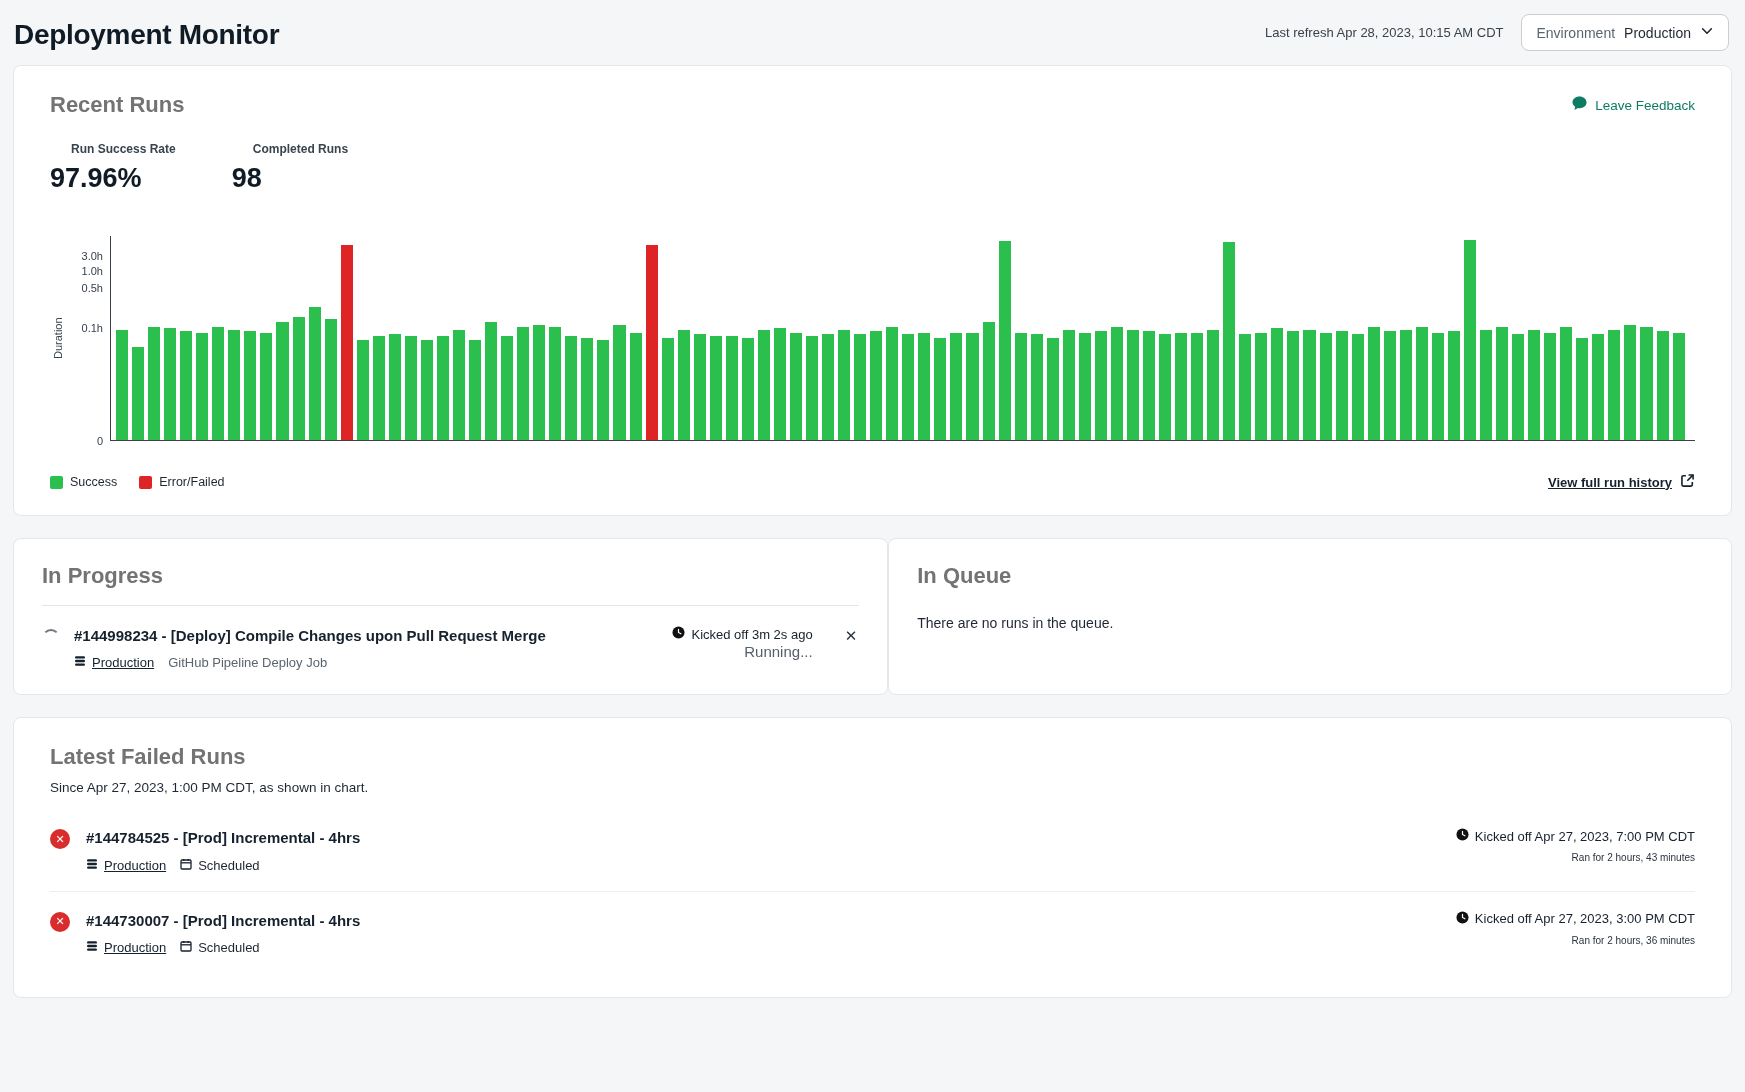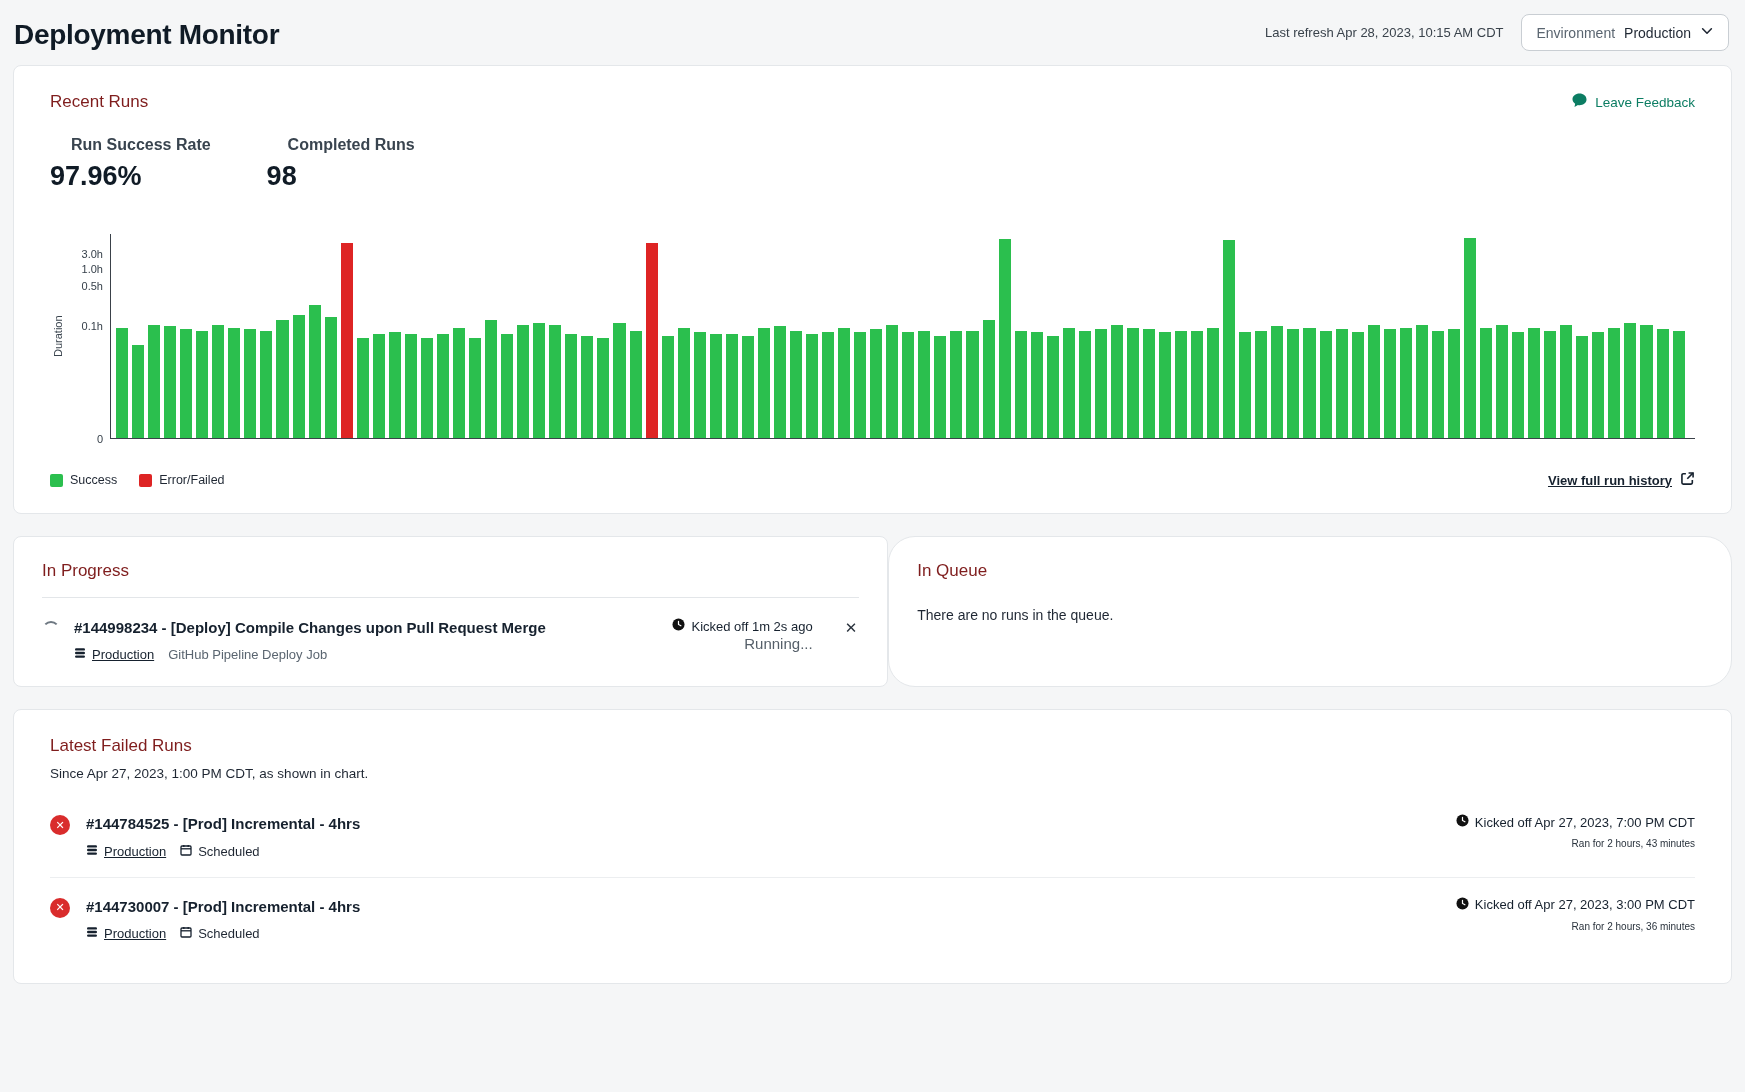--- a/index.html
+++ b/index.html
@@ -30,32 +30,32 @@
   
   .card {
     background: #fff; border: 1px solid #e4e7ea; border-radius: 8px;
     margin: 0 13px;
   }
   .card-lg { padding: 26px 36px 24px 36px; margin-bottom: 22px; }
   .card-sm { padding: 24px 28px; }
   .two-col { display: flex; margin: 0 13px 22px 13px; }
   .two-col .card { margin: 0; }
   .col-left { flex: 1.04; }
-  .col-right { flex: 1; border-radius: 27px; }
-  .card-title { font-size: 17px; font-weight: 400; color: #7f1d1d; }
+  .col-right { flex: 1; }
+  .card-title { font-size: 22px; font-weight: 700; color: #737373; }
   .card-head-row { display: flex; align-items: center; }
 
   
   .feedback-link {
     margin-left: auto; display: flex; align-items: center; gap: 7px;
     color: #0c7d63; font-size: 13.5px; font-weight: 500; cursor: pointer;
   }
   .feedback-link svg { width: 17px; height: 17px; }
   .stats-row { display: flex; gap: 56px; margin-top: 24px; }
-  .stat-label { font-size: 16px; font-weight: 700; color: #39444f; padding-left: 21px; }
+  .stat-label { font-size: 12px; font-weight: 700; color: #39444f; padding-left: 21px; }
   .stat-value { font-size: 27px; font-weight: 600; color: #101b26; margin-top: 7px; }
 
   .chart { margin-top: 42px; }
   .chart-body { display: flex; height: 205px; }
   .y-title {
     width: 16px; display: flex; align-items: center; justify-content: center;
     writing-mode: vertical-rl; transform: rotate(180deg);
     font-size: 11px; color: #3a444e;
   }
   .y-axis { width: 44px; position: relative; }
@@ -329,21 +329,21 @@
         </div>
       </div>
       <div class="run-right">
         <div class="kicked-line">
           <span>
             <svg viewBox="0 0 14 14">
                 <circle cx="7" cy="7" r="6.5" fill="#111"></circle>
                 <path d="M7 3.6V7l2.6 1.4" stroke="#fff" stroke-width="1.3" fill="none" stroke-linecap="round"></path>
               </svg>
           </span>
-          <span>Kicked off 1m 2s ago</span>
+          <span>Kicked off 3m 2s ago</span>
         </div>
         <div class="status-text">Running...</div>
       </div>
       <button class="close-btn">✕</button>
     </div>
   </div>
 
   <div class="card card-sm col-right">
     <h2 class="card-title">In Queue</h2>
     <div class="queue-empty">There are no runs in the queue.</div>

